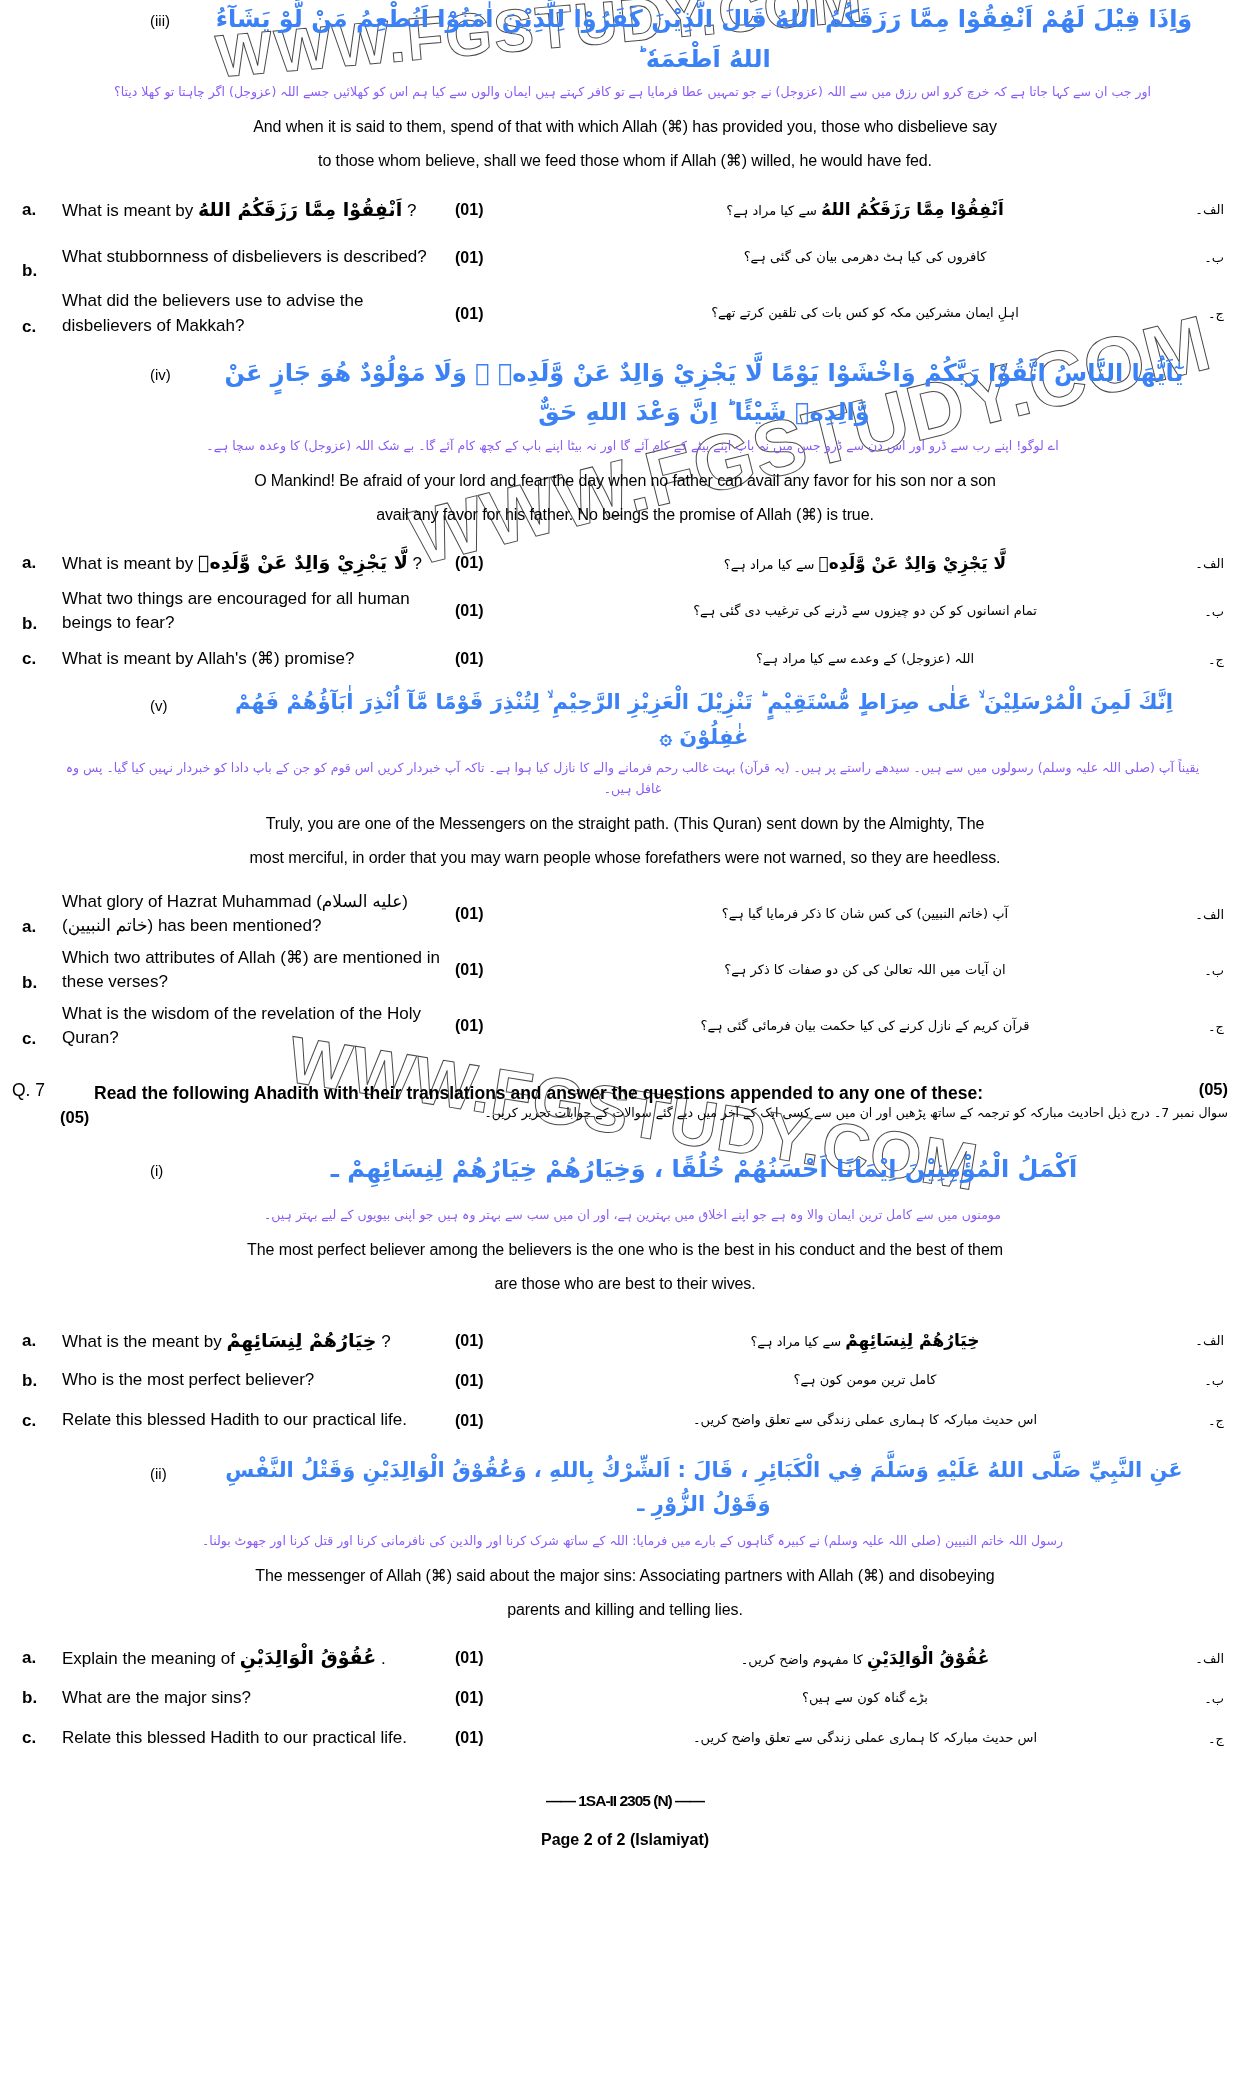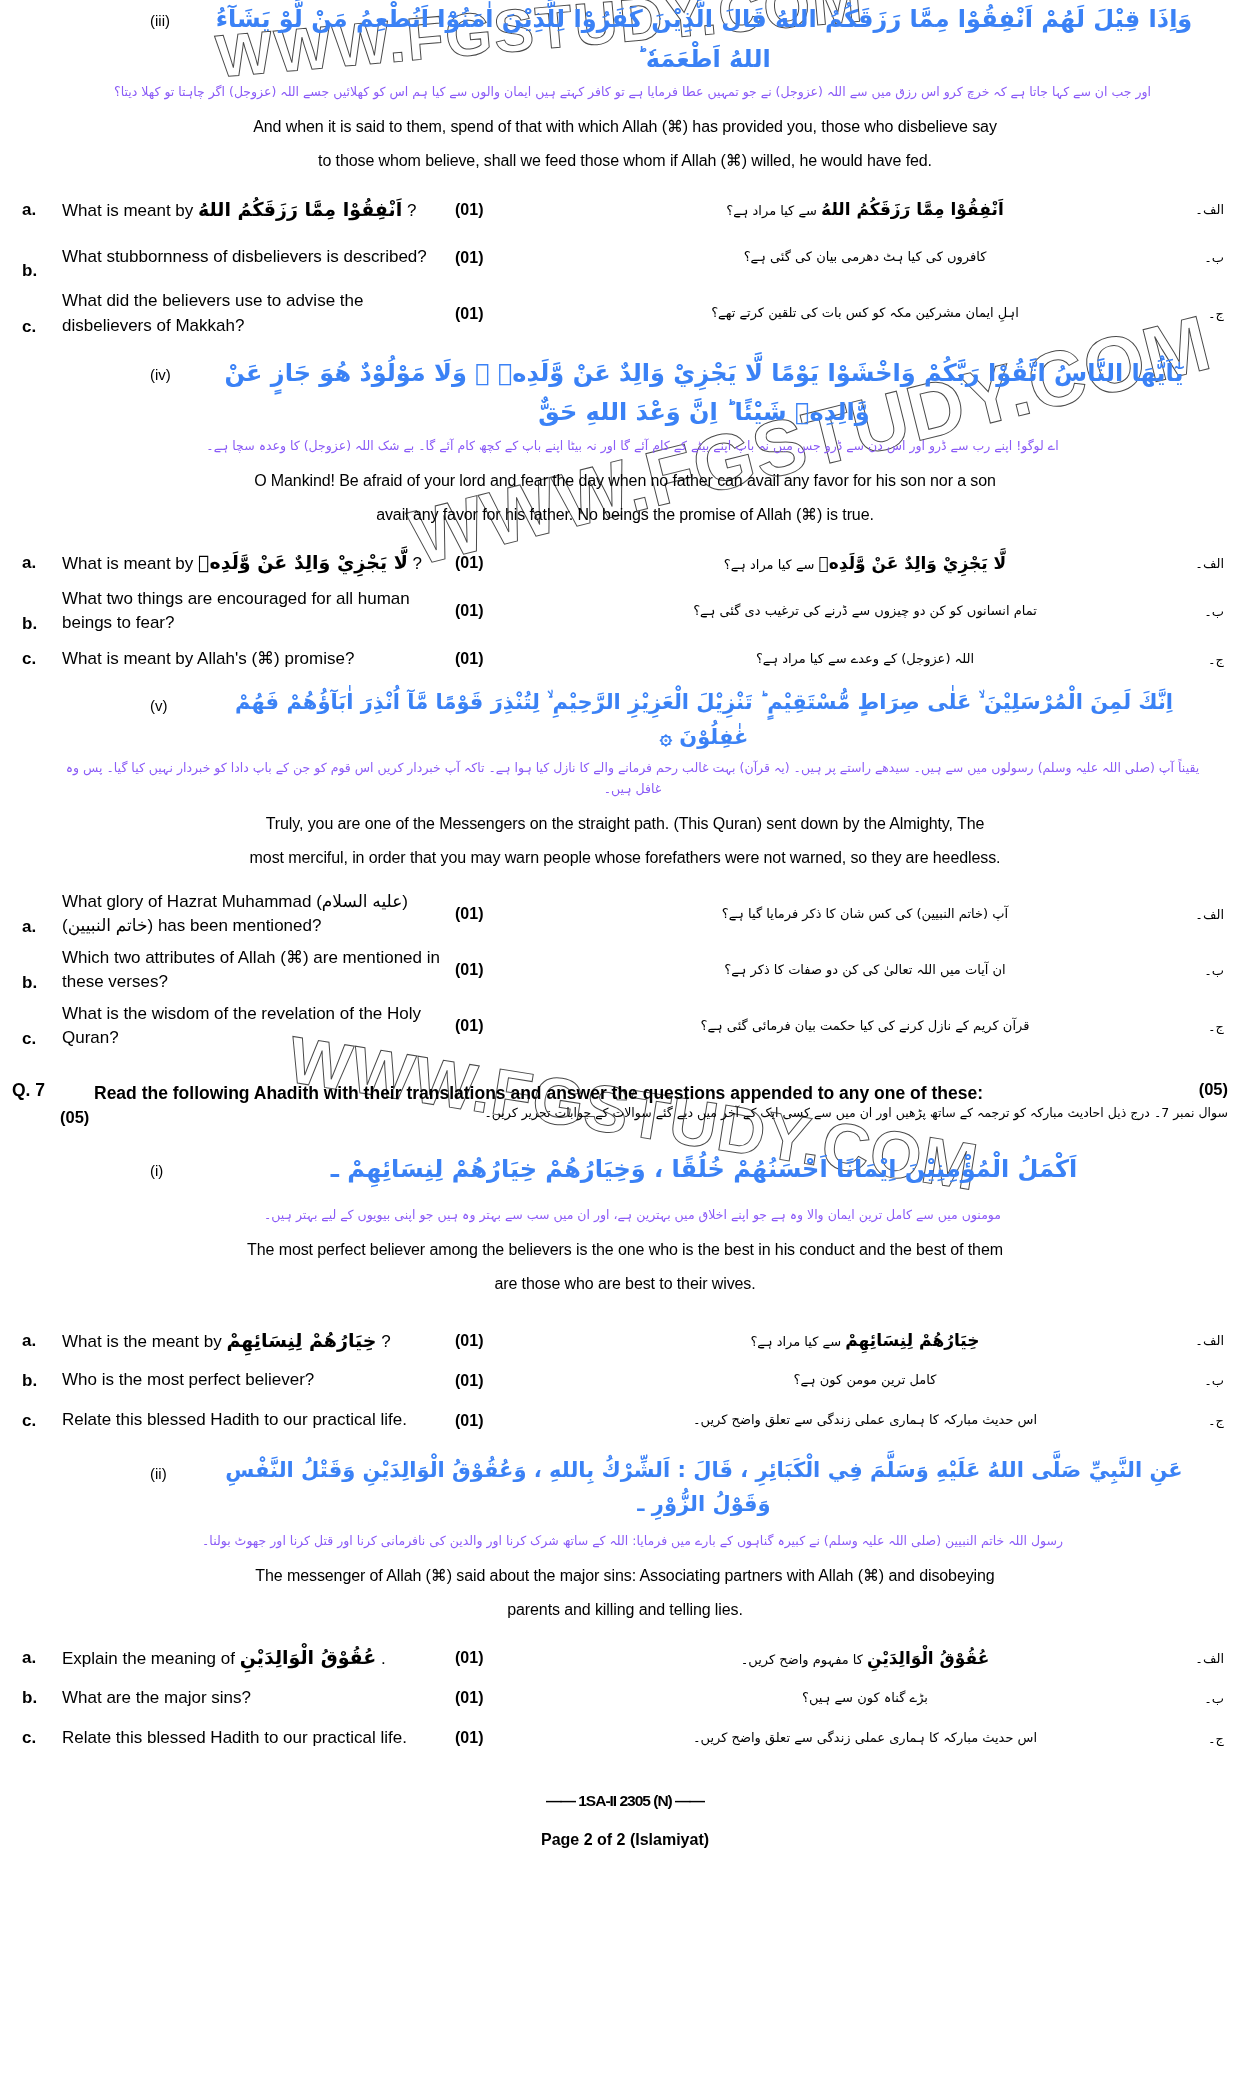--- a/index.html
+++ b/index.html
@@ -171,21 +171,21 @@
 
   
   .qhead {
     display: grid;
     grid-template-columns: 74px 1fr 70px;
     padding: 0 22px 0 12px;
     margin-top: 26px;
   }
   .qhead-label {
     font-size: 17.5px;
-    font-weight: 700;
+    font-weight: 400;
   }
   .qhead-body {
     font-size: 17.5px;
     font-weight: 700;
     line-height: 1.5;
     padding-left: 8px;
   }
   .qhead-marks {
     font-size: 16.5px;
     font-weight: 700;

